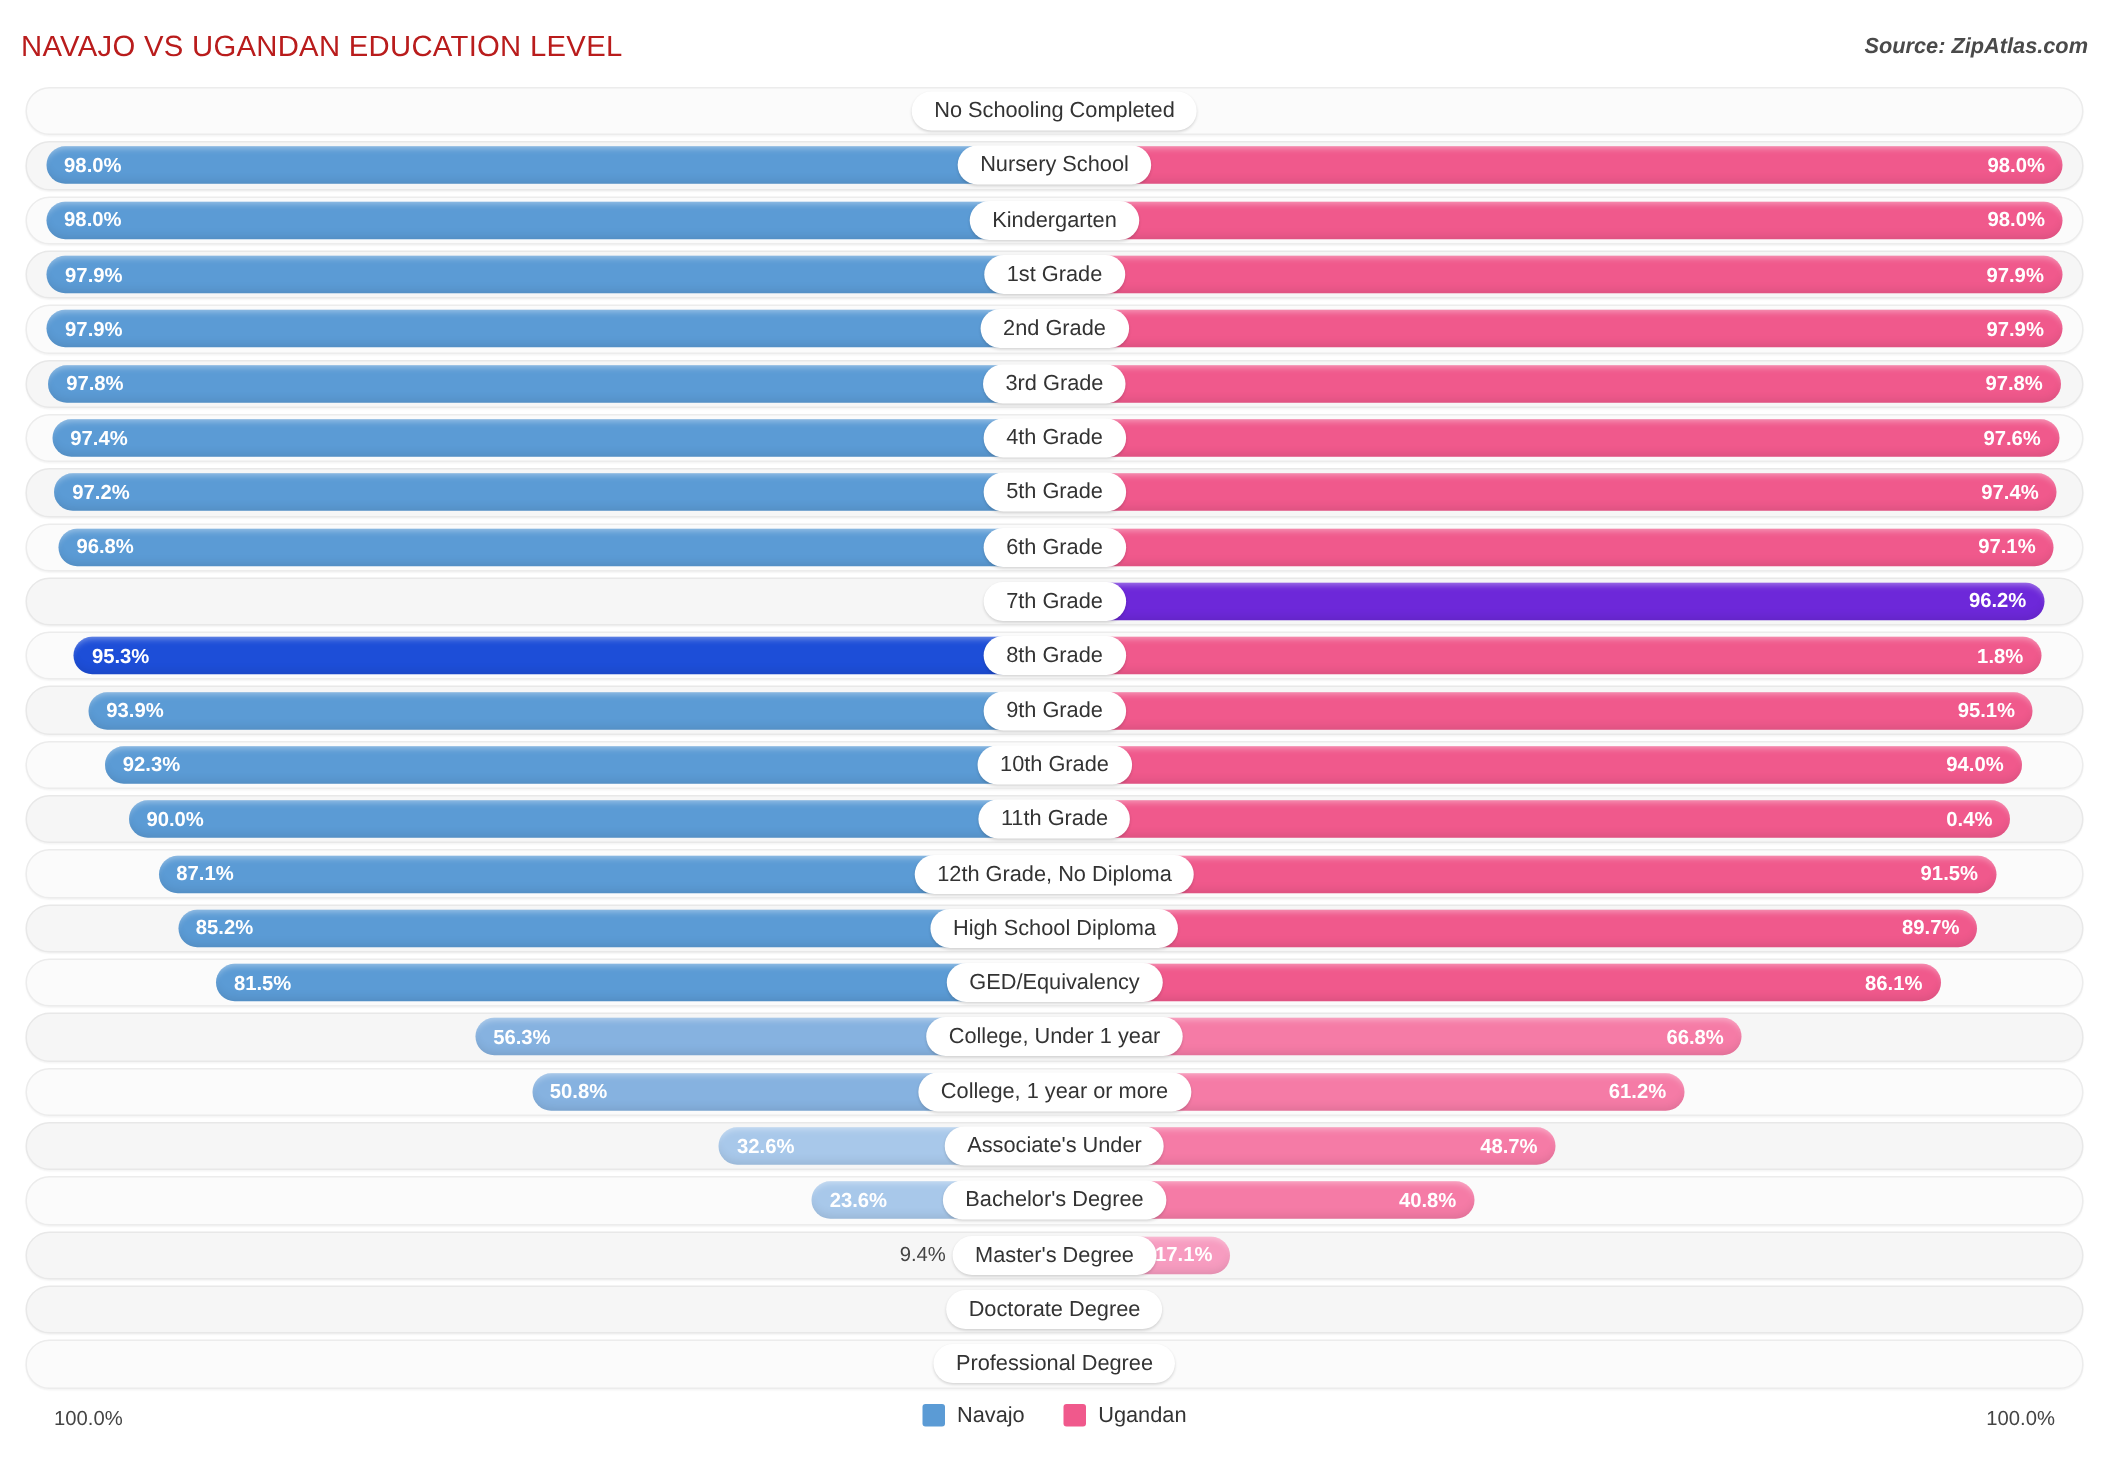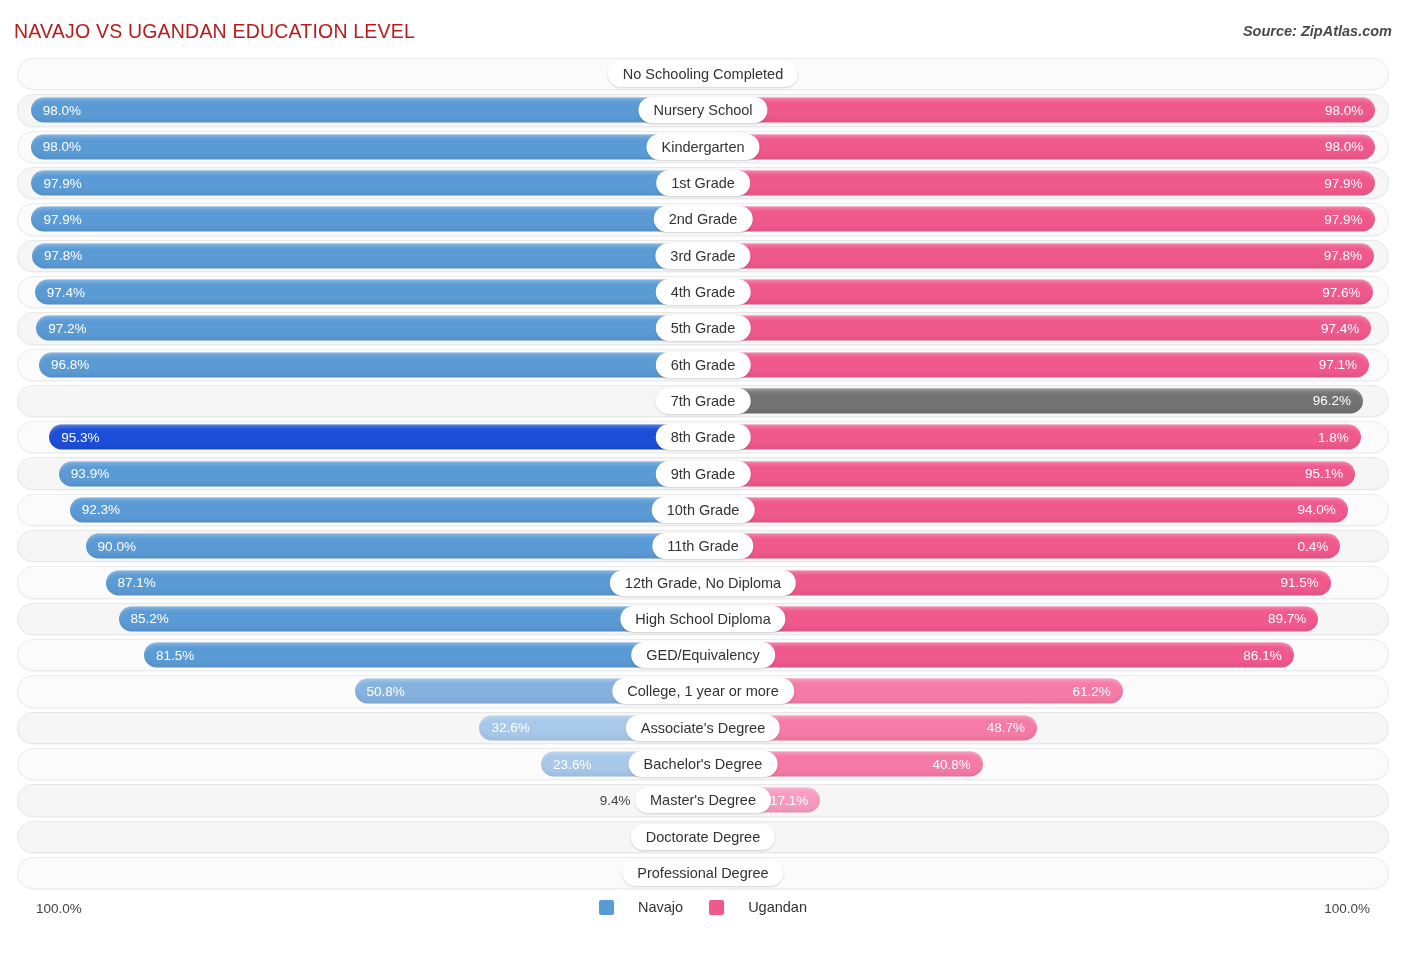--- a/index.html
+++ b/index.html
@@ -85,20 +85,21 @@
     justify-content: flex-start;
     flex-direction: row-reverse;
   }
   .half.right {
     left: 703px;
     justify-content: flex-start;
   }
   .bar {
     height: 25px;
     box-sizing: border-box;
+    font-weight: bold;
   }
   .half.left .bar {
     border-radius: 13px 0 0 13px;
     box-shadow: inset 0 -5px 7px -4px rgba(0,0,0,0.12),
                 inset 0 4px 5px -3px rgba(255,255,255,0.45);
   }
   .half.right .bar {
     border-radius: 0 13px 13px 0;
     box-shadow: inset 0 -5px 7px -4px rgba(0,0,0,0.12),
                 inset 0 4px 5px -3px rgba(255,255,255,0.45);
@@ -166,21 +167,21 @@
     right: 0;
     top: 8px;
     display: flex;
     justify-content: center;
     align-items: center;
     gap: 26px;
   }
   .legend-item {
     display: flex;
     align-items: center;
-    gap: 24px;
+    gap: 8px;
     font-size: 14.5px;
     color: #333;
   }
   .swatch {
     width: 15px;
     height: 15px;
     border-radius: 2px;
     display: inline-block;
   }
 </style>
@@ -313,21 +314,21 @@
       <div class="half right">
         <div class="bar" style="width: 666.106px; background: rgb(240, 89, 140); position: relative;">
           <span class="val inside">97.1%</span>
         </div>
       </div>
       <div class="pill">6th Grade</div>
     </div>
     <div class="row alt">
       <div class="track"></div>
       <div class="half right">
-        <div class="bar" style="width: 659.932px; background: #737373; position: relative;">
+        <div class="bar" style="width: 659.932px; background: #6d28d9; position: relative;">
           <span class="val inside">96.2%</span>
         </div>
       </div>
       <div class="pill">7th Grade</div>
     </div>
     <div class="row">
       <div class="track"></div>
       <div class="half left">
         <div class="bar" style="width: 653.758px; background: #1d4ed8; position: relative;">
           <span class="val inside">95.3%</span>
@@ -417,20 +418,34 @@
           <span class="val inside">81.5%</span>
         </div>
       </div>
       <div class="half right">
         <div class="bar" style="width: 590.646px; background: rgb(240, 89, 140); position: relative;">
           <span class="val inside">86.1%</span>
         </div>
       </div>
       <div class="pill">GED/Equivalency</div>
     </div>
+    <div class="row alt">
+      <div class="track"></div>
+      <div class="half left">
+        <div class="bar" style="width: 386.218px; background: rgb(134, 178, 224); position: relative;">
+          <span class="val inside">56.3%</span>
+        </div>
+      </div>
+      <div class="half right">
+        <div class="bar" style="width: 458.248px; background: rgb(245, 123, 166); position: relative;">
+          <span class="val inside">66.8%</span>
+        </div>
+      </div>
+      <div class="pill">College, Under 1 year</div>
+    </div>
     <div class="row">
       <div class="track"></div>
       <div class="half left">
         <div class="bar" style="width: 348.488px; background: rgb(134, 178, 224); position: relative;">
           <span class="val inside">50.8%</span>
         </div>
       </div>
       <div class="half right">
         <div class="bar" style="width: 419.832px; background: rgb(245, 123, 166); position: relative;">
           <span class="val inside">61.2%</span>
@@ -443,21 +458,21 @@
       <div class="half left">
         <div class="bar" style="width: 223.636px; background: rgb(168, 200, 234); position: relative;">
           <span class="val inside">32.6%</span>
         </div>
       </div>
       <div class="half right">
         <div class="bar" style="width: 334.082px; background: rgb(245, 123, 166); position: relative;">
           <span class="val inside">48.7%</span>
         </div>
       </div>
-      <div class="pill">Associate's Degree</div>
+      <div class="pill">Associate's Under</div>
     </div>
     <div class="row">
       <div class="track"></div>
       <div class="half left">
         <div class="bar" style="width: 161.896px; background: rgb(168, 200, 234); position: relative;">
           <span class="val inside">23.6%</span>
         </div>
       </div>
       <div class="half right">
         <div class="bar" style="width: 279.888px; background: rgb(245, 123, 166); position: relative;">

